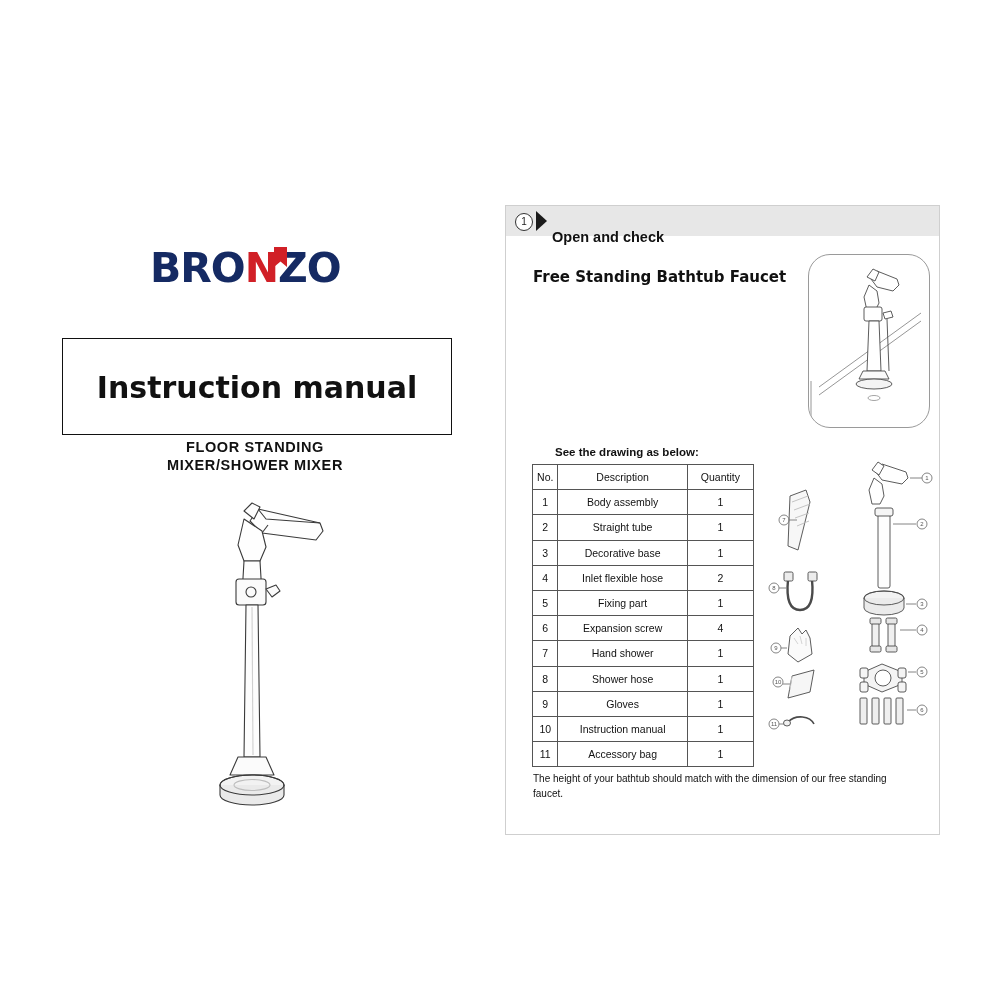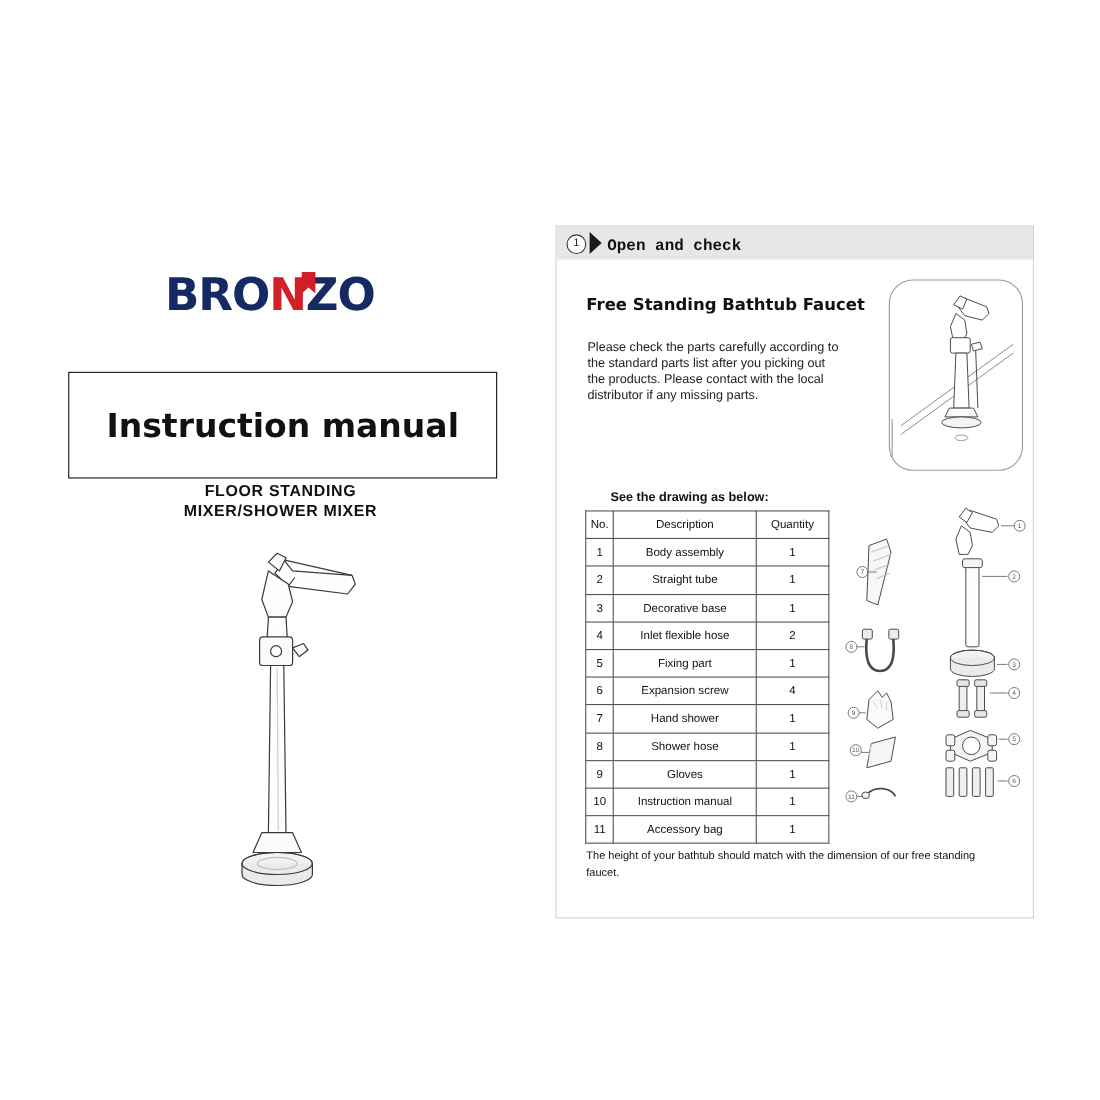--- a/index.html
+++ b/index.html
@@ -136,26 +136,26 @@
     top: 5px;
     width: 0;
     height: 0;
     border-top: 10px solid transparent;
     border-bottom: 10px solid transparent;
     border-left: 11px solid #1a1a1a;
   }
   #step-title {
     position: absolute;
     left: 46px;
-    top: 3px;
+    top: 16px;
     height: 30px;
     line-height: 30px;
     font-size: 14.5px;
     font-weight: bold;
-    font-family: Liberation Mono, monospace;
+    font-family: Liberation Sans, sans-serif;
     color: #111;
   }
 
   #product-title {
     position: absolute;
     left: 27px;
     top: 62px;
     font-size: 15px;
     font-weight: bold;
     font-family: "DejaVu Sans", sans-serif;
@@ -293,21 +293,20 @@
 <div id="step-page">
 
   <div id="step-header">
     <div id="step-number">1</div>
     <div id="step-arrow"></div>
     <div id="step-title">Open and check</div>
   </div>
 
   <div id="product-title">Free Standing Bathtub Faucet</div>
 
-  <div id="check-note">Please check the parts carefully according to the standard parts list after you picking out the products. Please contact with the local distributor if any missing parts.</div>
 
   <div id="hero-box">
     <svg width="120" height="172" viewBox="0 0 120 172">
       <g fill="none" stroke="#4a4a4a" stroke-width="0.9" stroke-linejoin="round">
         <path d="M10 132 L112 58" stroke="#8a8a8a"></path>
         <path d="M10 140 L112 66" stroke="#8a8a8a"></path>
         <path d="M2 126 L2 172" stroke="#8a8a8a"></path>
 
         <path d="M62 24 L68 16 L88 24 L90 30 L84 36 L68 32 Z" fill="#fff"></path>
         <path d="M58 22 L64 14 L70 17 L66 26 Z" fill="#fff"></path>

